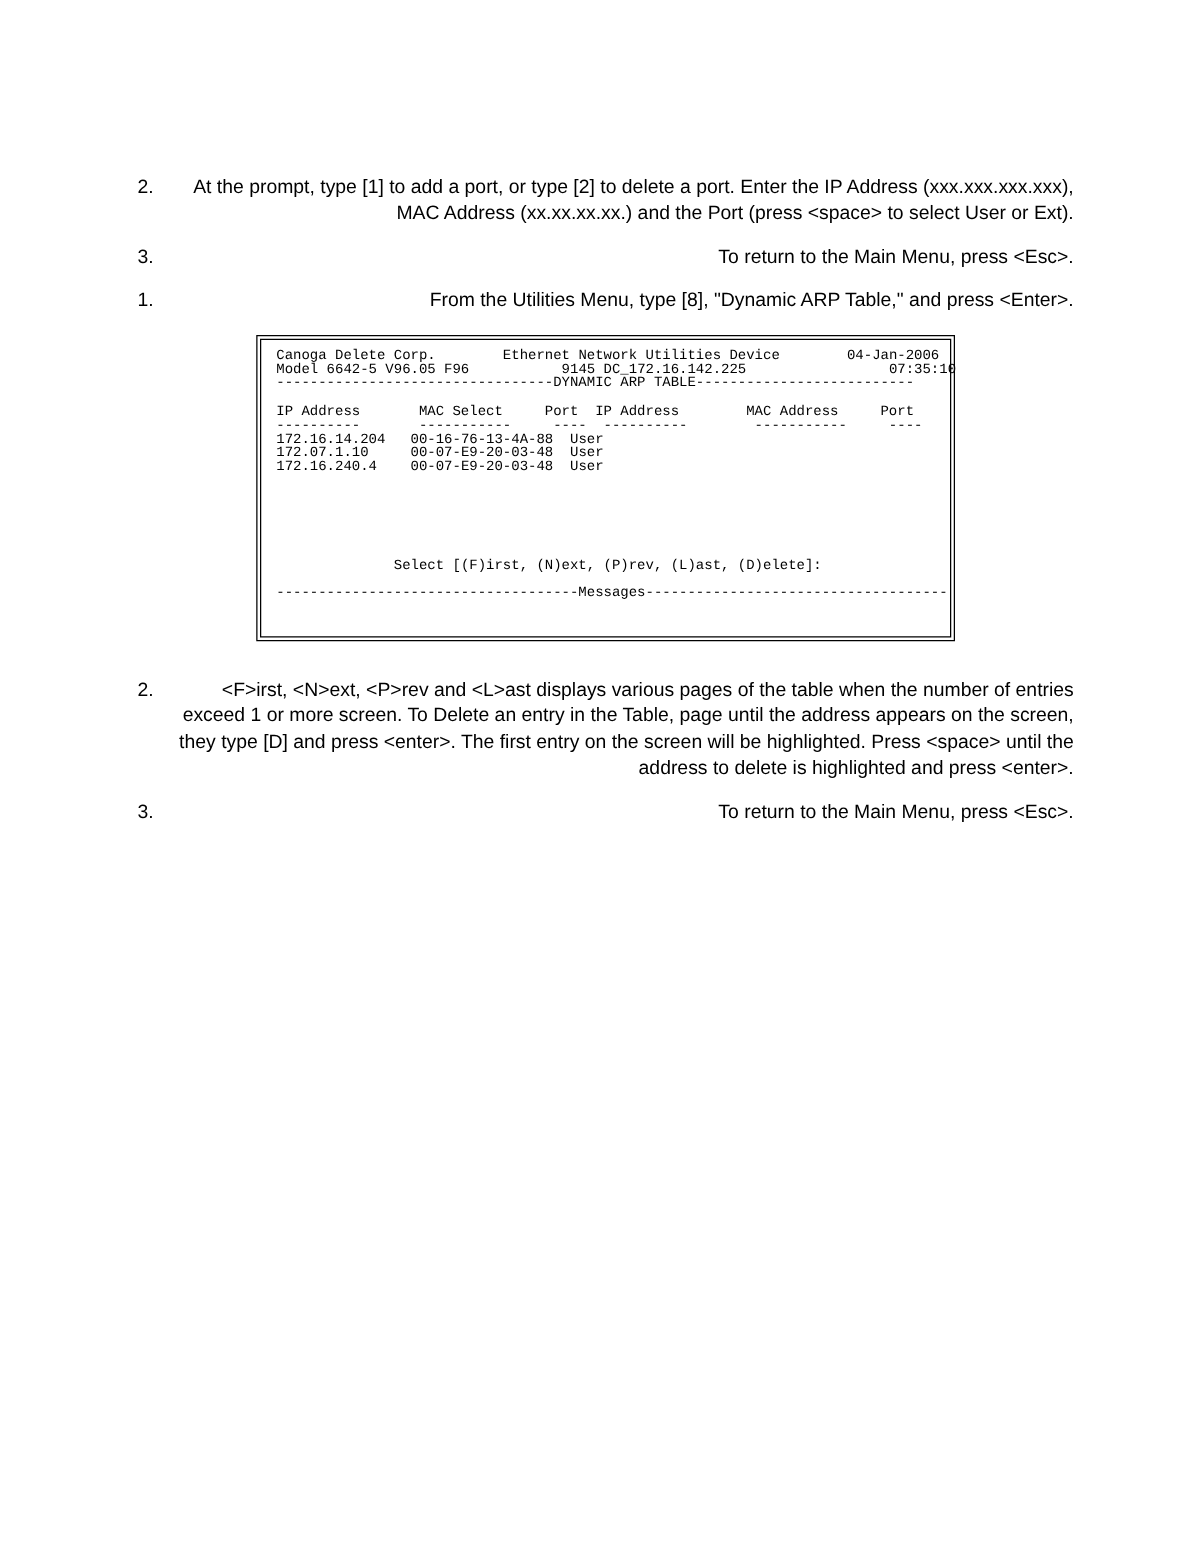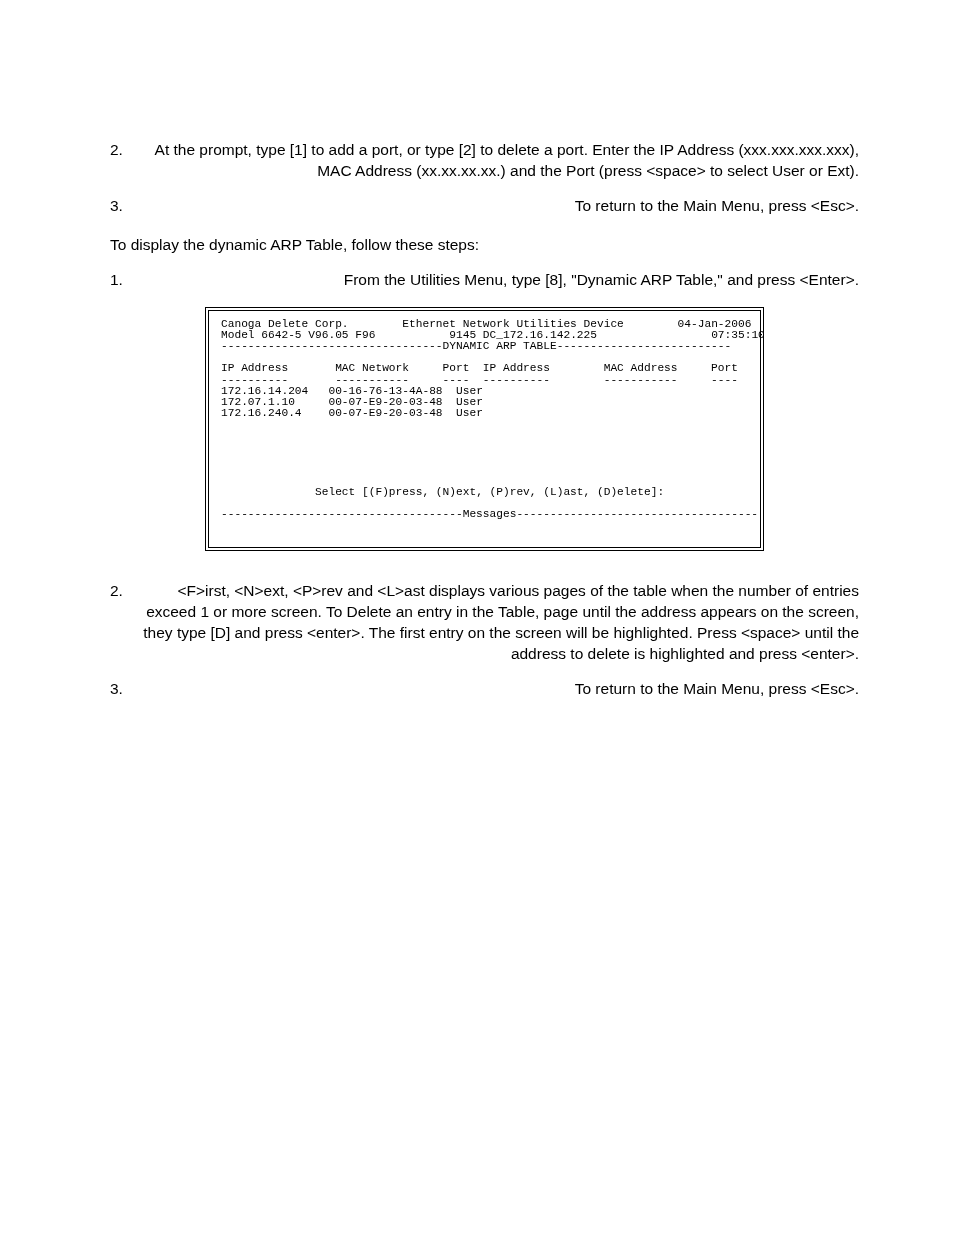--- a/index.html
+++ b/index.html
@@ -62,47 +62,46 @@
     <li>
       <span class="num">2.</span>
       <span class="txt">At the prompt, type [1] to add a port, or type [2] to delete a port.  Enter the IP Address (xxx.xxx.xxx.xxx), MAC Address (xx.xx.xx.xx.) and the Port (press &lt;space&gt; to select User or Ext).</span>
     </li>
     <li>
       <span class="num">3.</span>
       <span class="txt">To return to the Main Menu, press &lt;Esc&gt;.</span>
     </li>
   </ol>
 
-  <p class="plain-para">To display the dynamic ARP Table, follow these steps:</p>
 
   <ol class="instructions">
     <li>
       <span class="num">1.</span>
       <span class="txt">From the Utilities Menu, type [8], "Dynamic ARP Table," and press &lt;Enter&gt;.</span>
     </li>
   </ol>
 
   <div class="terminal-wrap">
     <div class="terminal-outer">
       <div class="terminal-inner"><span><span>Canoga Delete Corp.</span>        <span>Ethernet Network Utilities Device</span>        <span>04-Jan-2006</span></span>
 <span><span>Model 6642-5 V96.05 F96</span>           <span>9145 DC_172.16.142.225</span>                 <span>07:35:10</span></span>
 <span>---------------------------------DYNAMIC ARP TABLE--------------------------</span>
 
-<span>IP Address       MAC Network     Port  IP Address        MAC Address     Port</span>
+<span>IP Address       MAC Select     Port  IP Address        MAC Address     Port</span>
 <span>----------       -----------     ----  ----------        -----------     ----</span>
 <span><span>172.16.14.204</span>   <span>00-16-76-13-4A-88</span>  <span>User</span></span>
 <span><span>172.07.1.10</span>     <span>00-07-E9-20-03-48</span>  <span>User</span></span>
 <span><span>172.16.240.4</span>    <span>00-07-E9-20-03-48</span>  <span>User</span></span>
 
 
 
 
 
 
-<span>              <span>Select [(F)press, (N)ext, (P)rev, (L)ast, (D)elete]:</span></span>
+<span>              <span>Select [(F)irst, (N)ext, (P)rev, (L)ast, (D)elete]:</span></span>
 
 <span>------------------------------------Messages------------------------------------</span>
 
 </div>
     </div>
   </div>
 
   <ol class="instructions">
     <li>
       <span class="num">2.</span>

